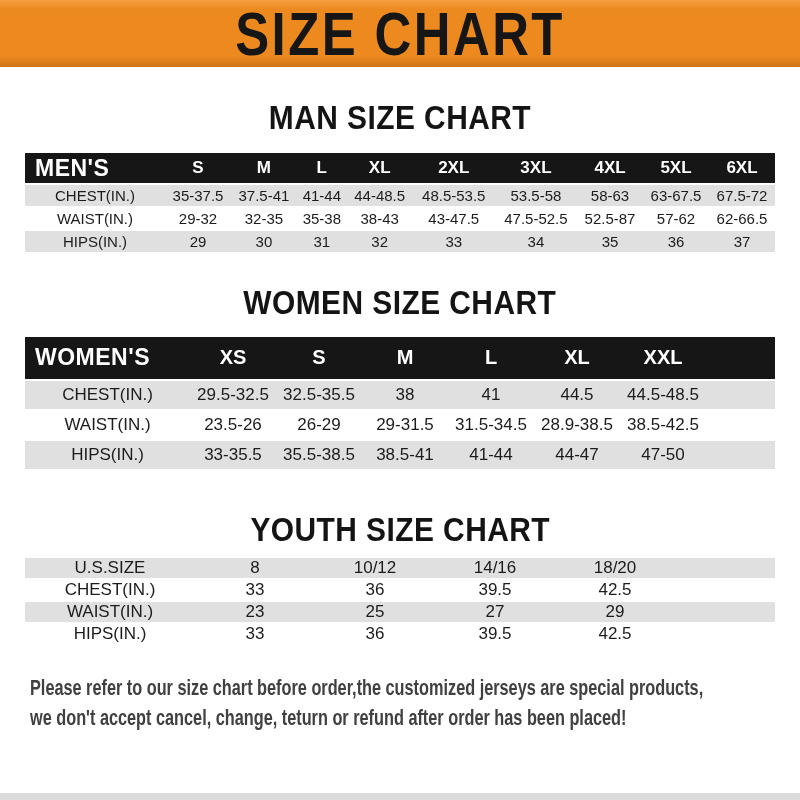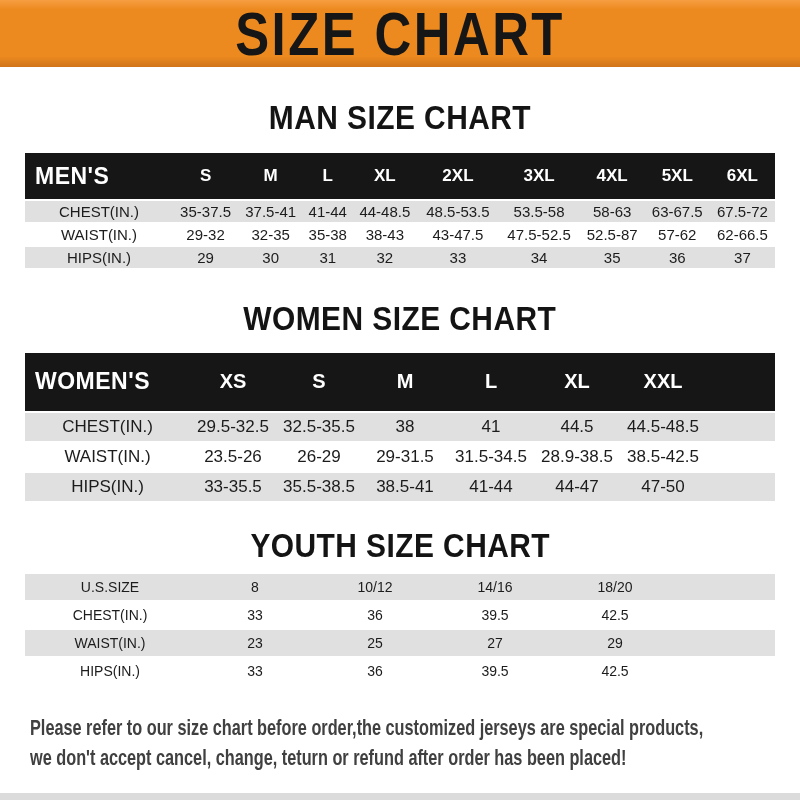--- a/index.html
+++ b/index.html
@@ -18,29 +18,29 @@
     letter-spacing:3px;transform:scaleX(0.82);white-space:nowrap;line-height:1;
   }
   
   .section-title{text-align:center;line-height:1.1;}
   .section-title .tt{
     display:inline-block;font-size:34px;font-weight:bold;color:#141414;
     transform:scaleX(0.88);white-space:nowrap;letter-spacing:0.5px;
   }
   .st1{margin-top:32px;}
   .st2{margin-top:30px;}
-  .st3{margin-top:24px;}
+  .st3{margin-top:40px;}
   
   table.size-table{
     width:750px;margin-left:auto;margin-right:auto;
     border-collapse:separate;border-spacing:0 2px;
   }
   .size-table th{
     background:#161616;color:#ffffff;font-weight:bold;text-align:center;
-    padding:8px;vertical-align:middle;
+    padding:0;vertical-align:middle;
   }
   .size-table th.corner{text-align:left;padding-left:10px;}
   .size-table td{
     text-align:center;color:#1c1c1c;padding:0;vertical-align:middle;
   }
   tr.gray td{background:#e0e0e0;}
   tr.white td{background:#ffffff;}
   
   table.men{margin-top:15px;}
   .men th{height:30px;font-size:17px;}
@@ -48,21 +48,21 @@
   .men td{height:21px;font-size:15px;}
   
   table.women{margin-top:13px;table-layout:fixed;}
   .women th{height:42px;font-size:20px;}
   .women th.corner{font-size:23px;letter-spacing:0.5px;}
   .women td{height:28px;font-size:17px;}
   
   table.youth{margin-top:8px;table-layout:fixed;}
   .youth th{height:44px;font-size:20px;letter-spacing:1px;}
   .youth th.corner{font-size:25px;letter-spacing:3px;}
-  .youth td{height:26px;font-size:14px;}
+  .youth td{height:19px;font-size:17px;}
   
   .footer-note{margin:27px 0 0 30px;color:#404040;font-weight:bold;}
   .footer-note .fl{
     display:block;font-size:22px;line-height:30px;white-space:nowrap;
     transform:scaleX(0.74);transform-origin:0 50%;
   }
   
   .bottom-strip{position:absolute;left:0;bottom:0;width:800px;height:7px;background:#dbdbdb;}
 </style>
 </head>

